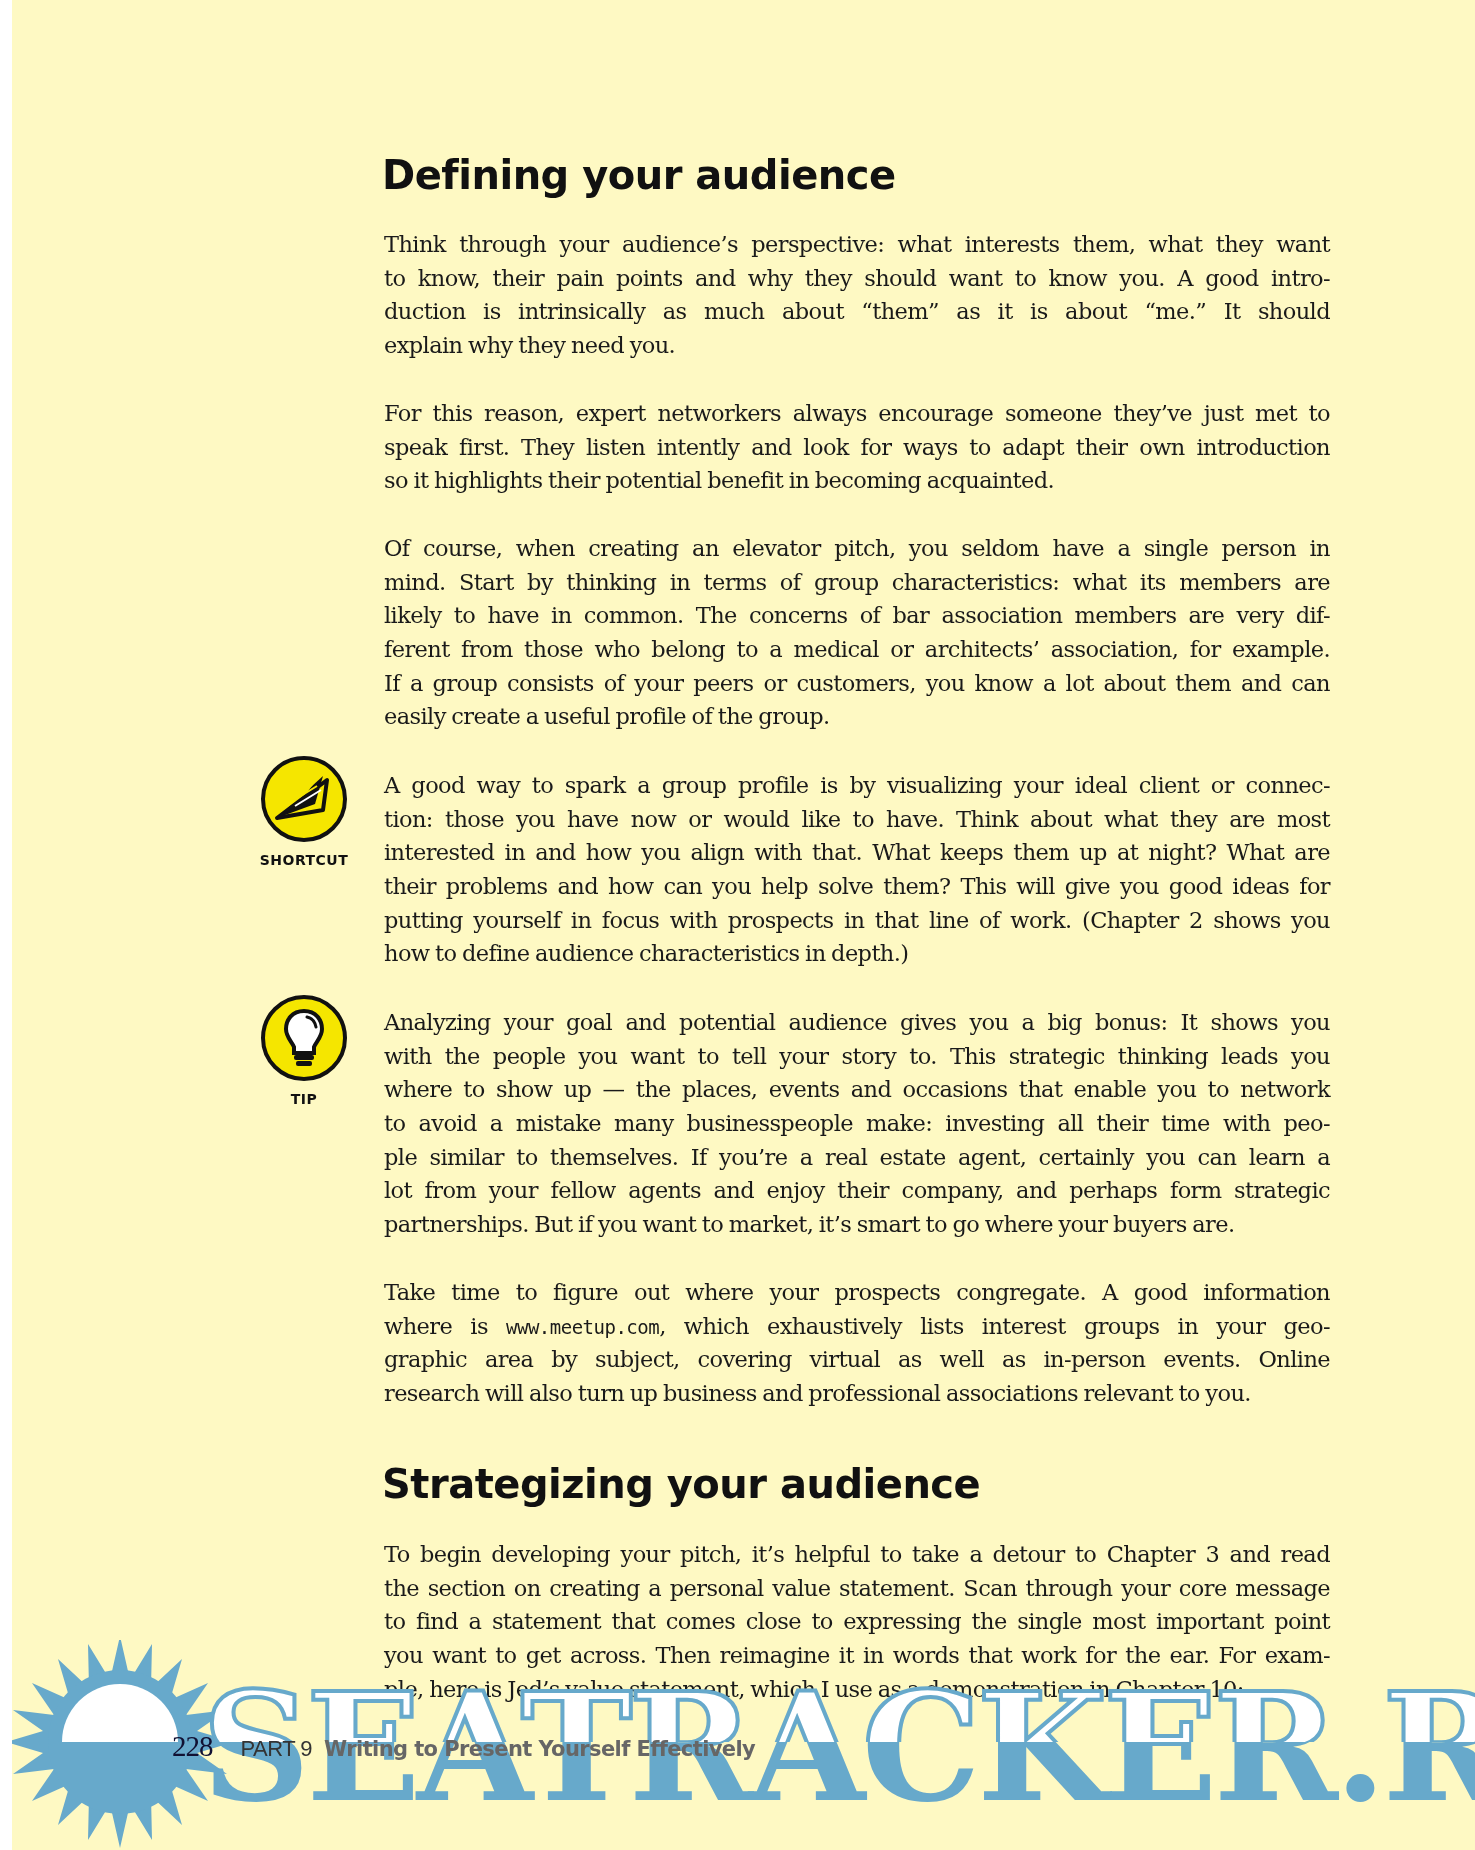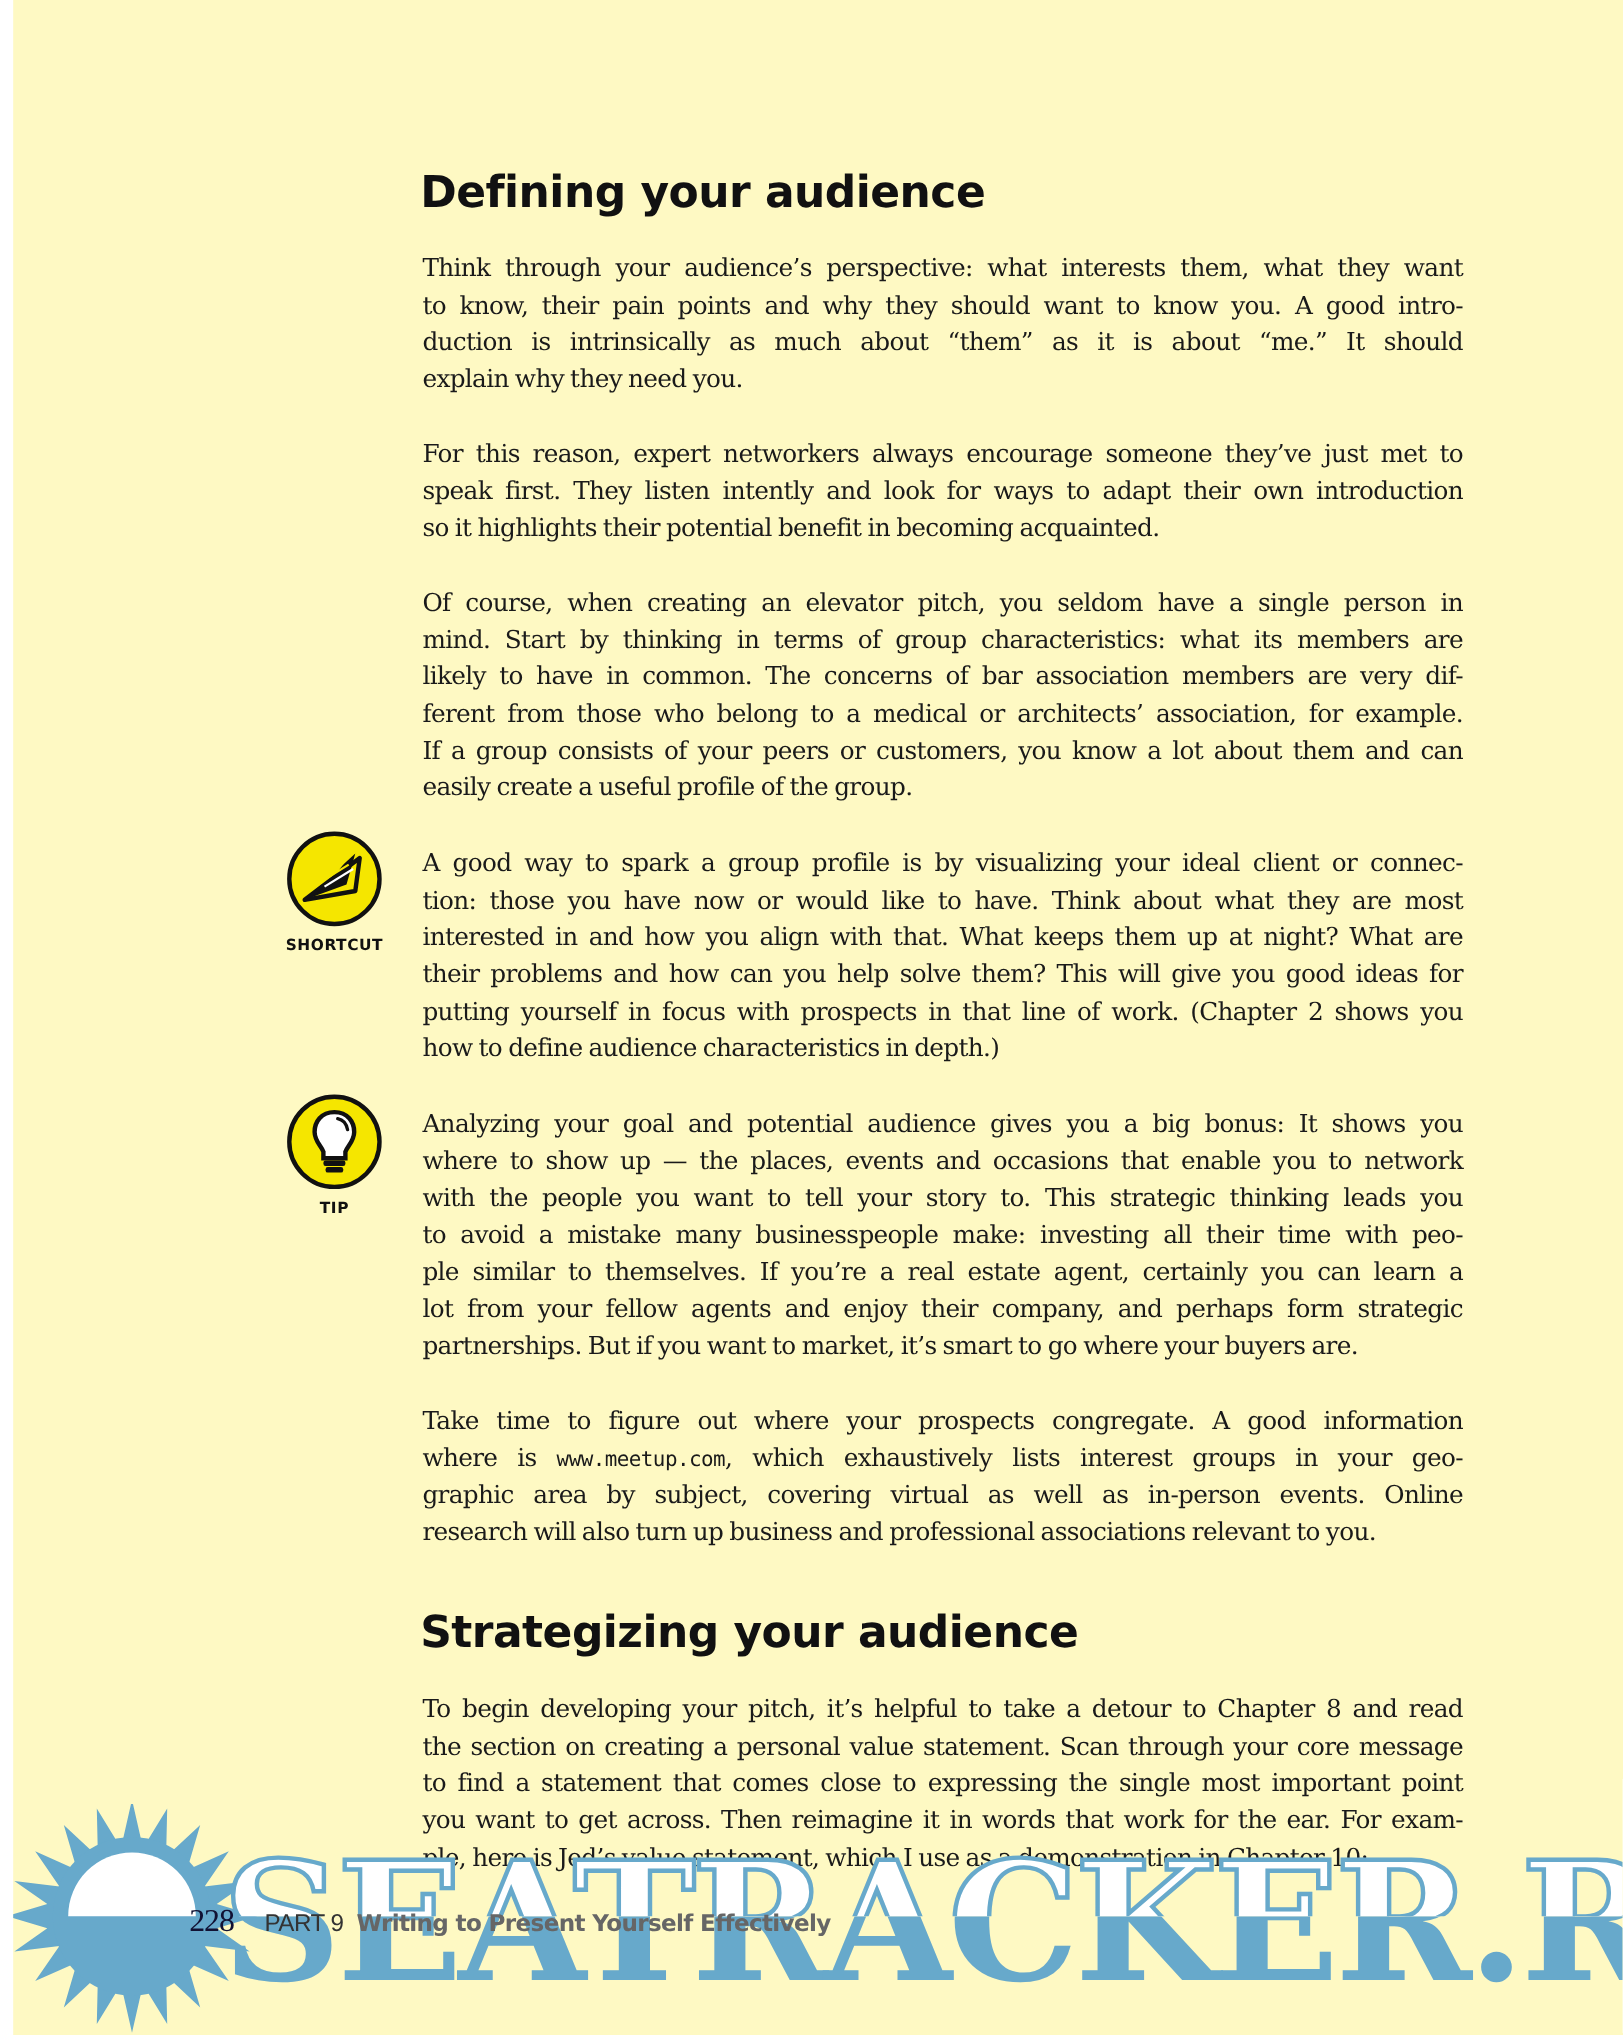--- a/index.html
+++ b/index.html
@@ -92,39 +92,39 @@
         <path d="M42,18 C47,19 50,23 51,28" fill="none" stroke="#111" stroke-width="3" stroke-linecap="round"></path>
         <rect x="29" y="56" width="20" height="5" rx="2" fill="#111"></rect>
         <rect x="31" y="62" width="16" height="5" rx="2" fill="#111"></rect>
       </svg>
     </div>
     <span class="icon-label">TIP</span>
   </div>
 
   <div class="para" style="top:1006px;">
     <span class="line">Analyzing your goal and potential audience gives you a big bonus: It shows you</span>
+    <span class="line">with the people you want to tell your story to. This strategic thinking leads you</span>
     <span class="line">where to show up — the places, events and occasions that enable you to network</span>
-    <span class="line">with the people you want to tell your story to. This strategic thinking leads you</span>
     <span class="line">to avoid a mistake many businesspeople make: investing all their time with peo-</span>
     <span class="line">ple similar to themselves. If you’re a real estate agent, certainly you can learn a</span>
     <span class="line">lot from your fellow agents and enjoy their company, and perhaps form strategic</span>
     <span class="line last">partnerships. But if you want to market, it’s smart to go where your buyers are.</span>
   </div>
 
   <div class="para" style="top:1276px;">
     <span class="line">Take time to figure out where your prospects congregate. A good information</span>
     <span class="line"><span>where is </span><span class="mono">www.meetup.com</span><span>, which exhaustively lists interest groups in your geo-</span></span>
     <span class="line">graphic area by subject, covering virtual as well as in-person events. Online</span>
     <span class="line last">research will also turn up business and professional associations relevant to you.</span>
   </div>
 
   <h2 class="heading" style="top:1461px;">Strategizing your audience</h2>
 
   <div class="para" style="top:1538px;">
-    <span class="line">To begin developing your pitch, it’s helpful to take a detour to Chapter 8 and read</span>
+    <span class="line">To begin developing your pitch, it’s helpful to take a detour to Chapter 3 and read</span>
     <span class="line">the section on creating a personal value statement. Scan through your core message</span>
     <span class="line">to find a statement that comes close to expressing the single most important point</span>
     <span class="line">you want to get across. Then reimagine it in words that work for the ear. For exam-</span>
     <span class="line last">ple, here is Jed’s value statement, which I use as a demonstration in Chapter 10:</span>
   </div>
 
   <svg class="wm" viewBox="0 1640 1475 210">
     <defs>
       <clipPath id="lowerHalf">
           <rect x="0" y="1742" width="1475" height="120"></rect>

